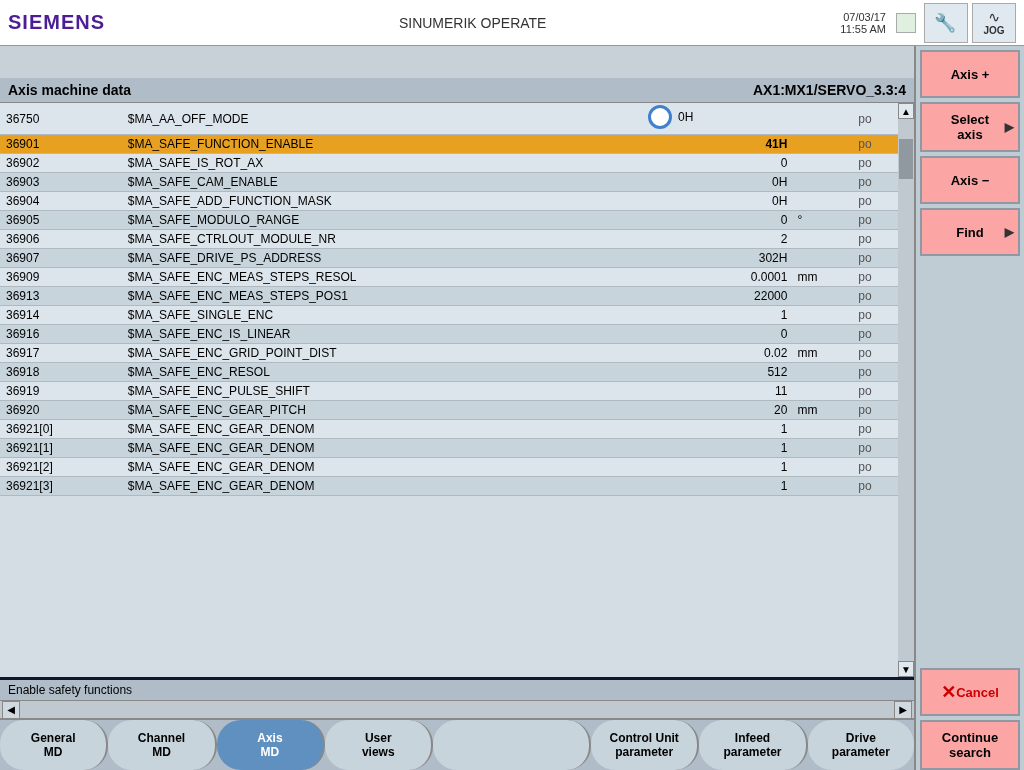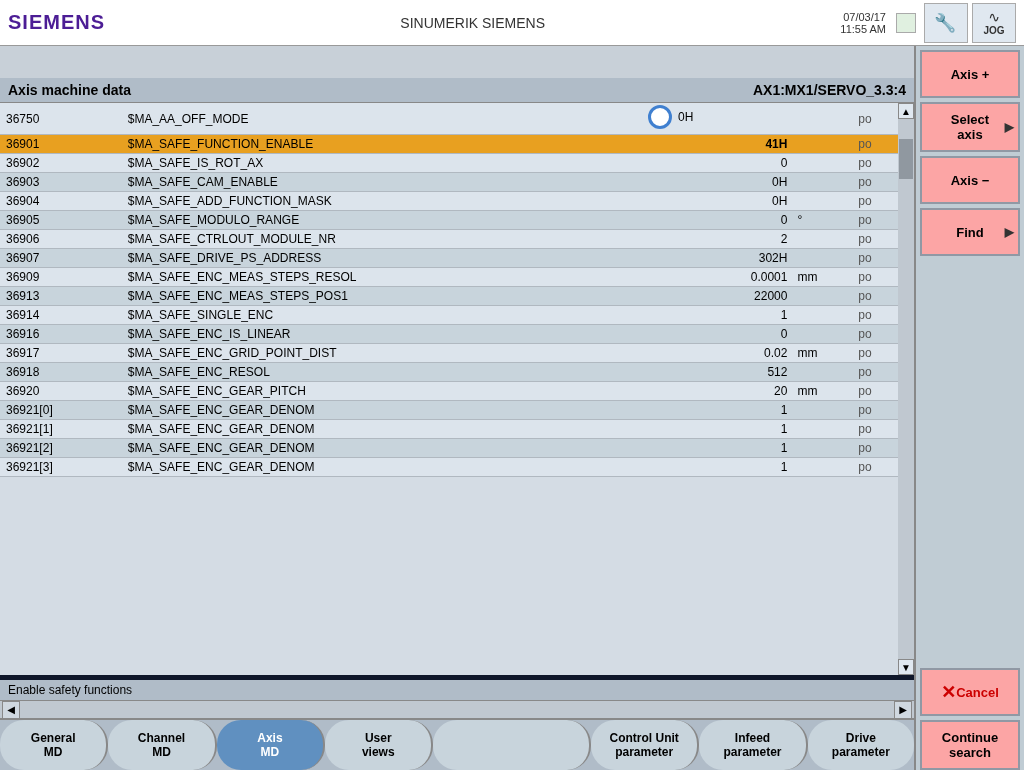--- a/index.html
+++ b/index.html
@@ -53,21 +53,21 @@
 
     
     .scroll-area { width: 16px; background: #b0b8c0; display: flex; flex-direction: column; align-items: center; }
     .scroll-up, .scroll-down { width: 16px; height: 16px; background: #e0e8f0; border: 1px solid #888; display: flex; align-items: center; justify-content: center; cursor: pointer; font-size: 10px; }
     .scroll-track { flex: 1; background: #c0c8d0; width: 16px; position: relative; }
     .scroll-thumb { width: 14px; height: 40px; background: #9098a0; position: absolute; top: 20px; left: 1px; }
 
     
     #status-bar {
       background: #b0bcc8; padding: 3px 8px; font-size: 12px; color: #000;
-      border-top: 5px solid #0f172a; display: flex; align-items: center; justify-content: space-between;
+      border-top: 3px solid #0f172a; display: flex; align-items: center; justify-content: space-between;
     }
     #scroll-bar-h {
       background: #c0c8d0; height: 18px; display: flex; align-items: center;
       border-top: 1px solid #888; padding: 0 2px;
     }
     .h-scroll-track { flex: 1; background: #c0c8d0; height: 14px; position: relative; }
     .h-scroll-btn { width: 18px; height: 18px; background: #d0d8e0; border: 1px solid #888; display: flex; align-items: center; justify-content: center; font-size: 10px; cursor: pointer; }
 
     
     #bottom-tabs {
@@ -103,21 +103,21 @@
     .cancel-x { color: #cc0000; font-size: 18px; display: block; }
   </style>
 </head>
 <body>
 
 <div id="header">
   <div id="header-left">
     <span class="siemens-logo">SIEMENS</span>
   </div>
   <div id="header-center">
-    <span>SINUMERIK SIEMENS</span>
+    <span>SINUMERIK OPERATE</span>
   </div>
   <div id="header-right">
     <div class="header-time">
       <span>07/03/17</span><br>
       <span>11:55 AM</span>
     </div>
 
     <div style="width:20px;height:20px;background:#e0f0e0;border:1px solid #aaa;margin-right:4px;"></div>
     <div class="header-icon-btn">🔧</div>
     <div class="header-icon-btn" style="font-size:11px;flex-direction:column;">
@@ -237,20 +237,27 @@
       <td class="col-po">po</td>
     </tr>
               <tr>
       <td class="col-num">36918</td>
       <td class="col-name">$MA_SAFE_ENC_RESOL</td>
       <td class="col-value" style="text-align:right;">512</td>
       <td class="col-unit"></td>
       <td class="col-po">po</td>
     </tr>
               <tr>
+      <td class="col-num">36919</td>
+      <td class="col-name">$MA_SAFE_ENC_PULSE_SHIFT</td>
+      <td class="col-value" style="text-align:right;">11</td>
+      <td class="col-unit"></td>
+      <td class="col-po">po</td>
+    </tr>
+              <tr>
       <td class="col-num">36920</td>
       <td class="col-name">$MA_SAFE_ENC_GEAR_PITCH</td>
       <td class="col-value" style="text-align:right;">20</td>
       <td class="col-unit">mm</td>
       <td class="col-po">po</td>
     </tr>
               <tr>
       <td class="col-num">36921[0]</td>
       <td class="col-name">$MA_SAFE_ENC_GEAR_DENOM</td>
       <td class="col-value" style="text-align:right;">1</td>

